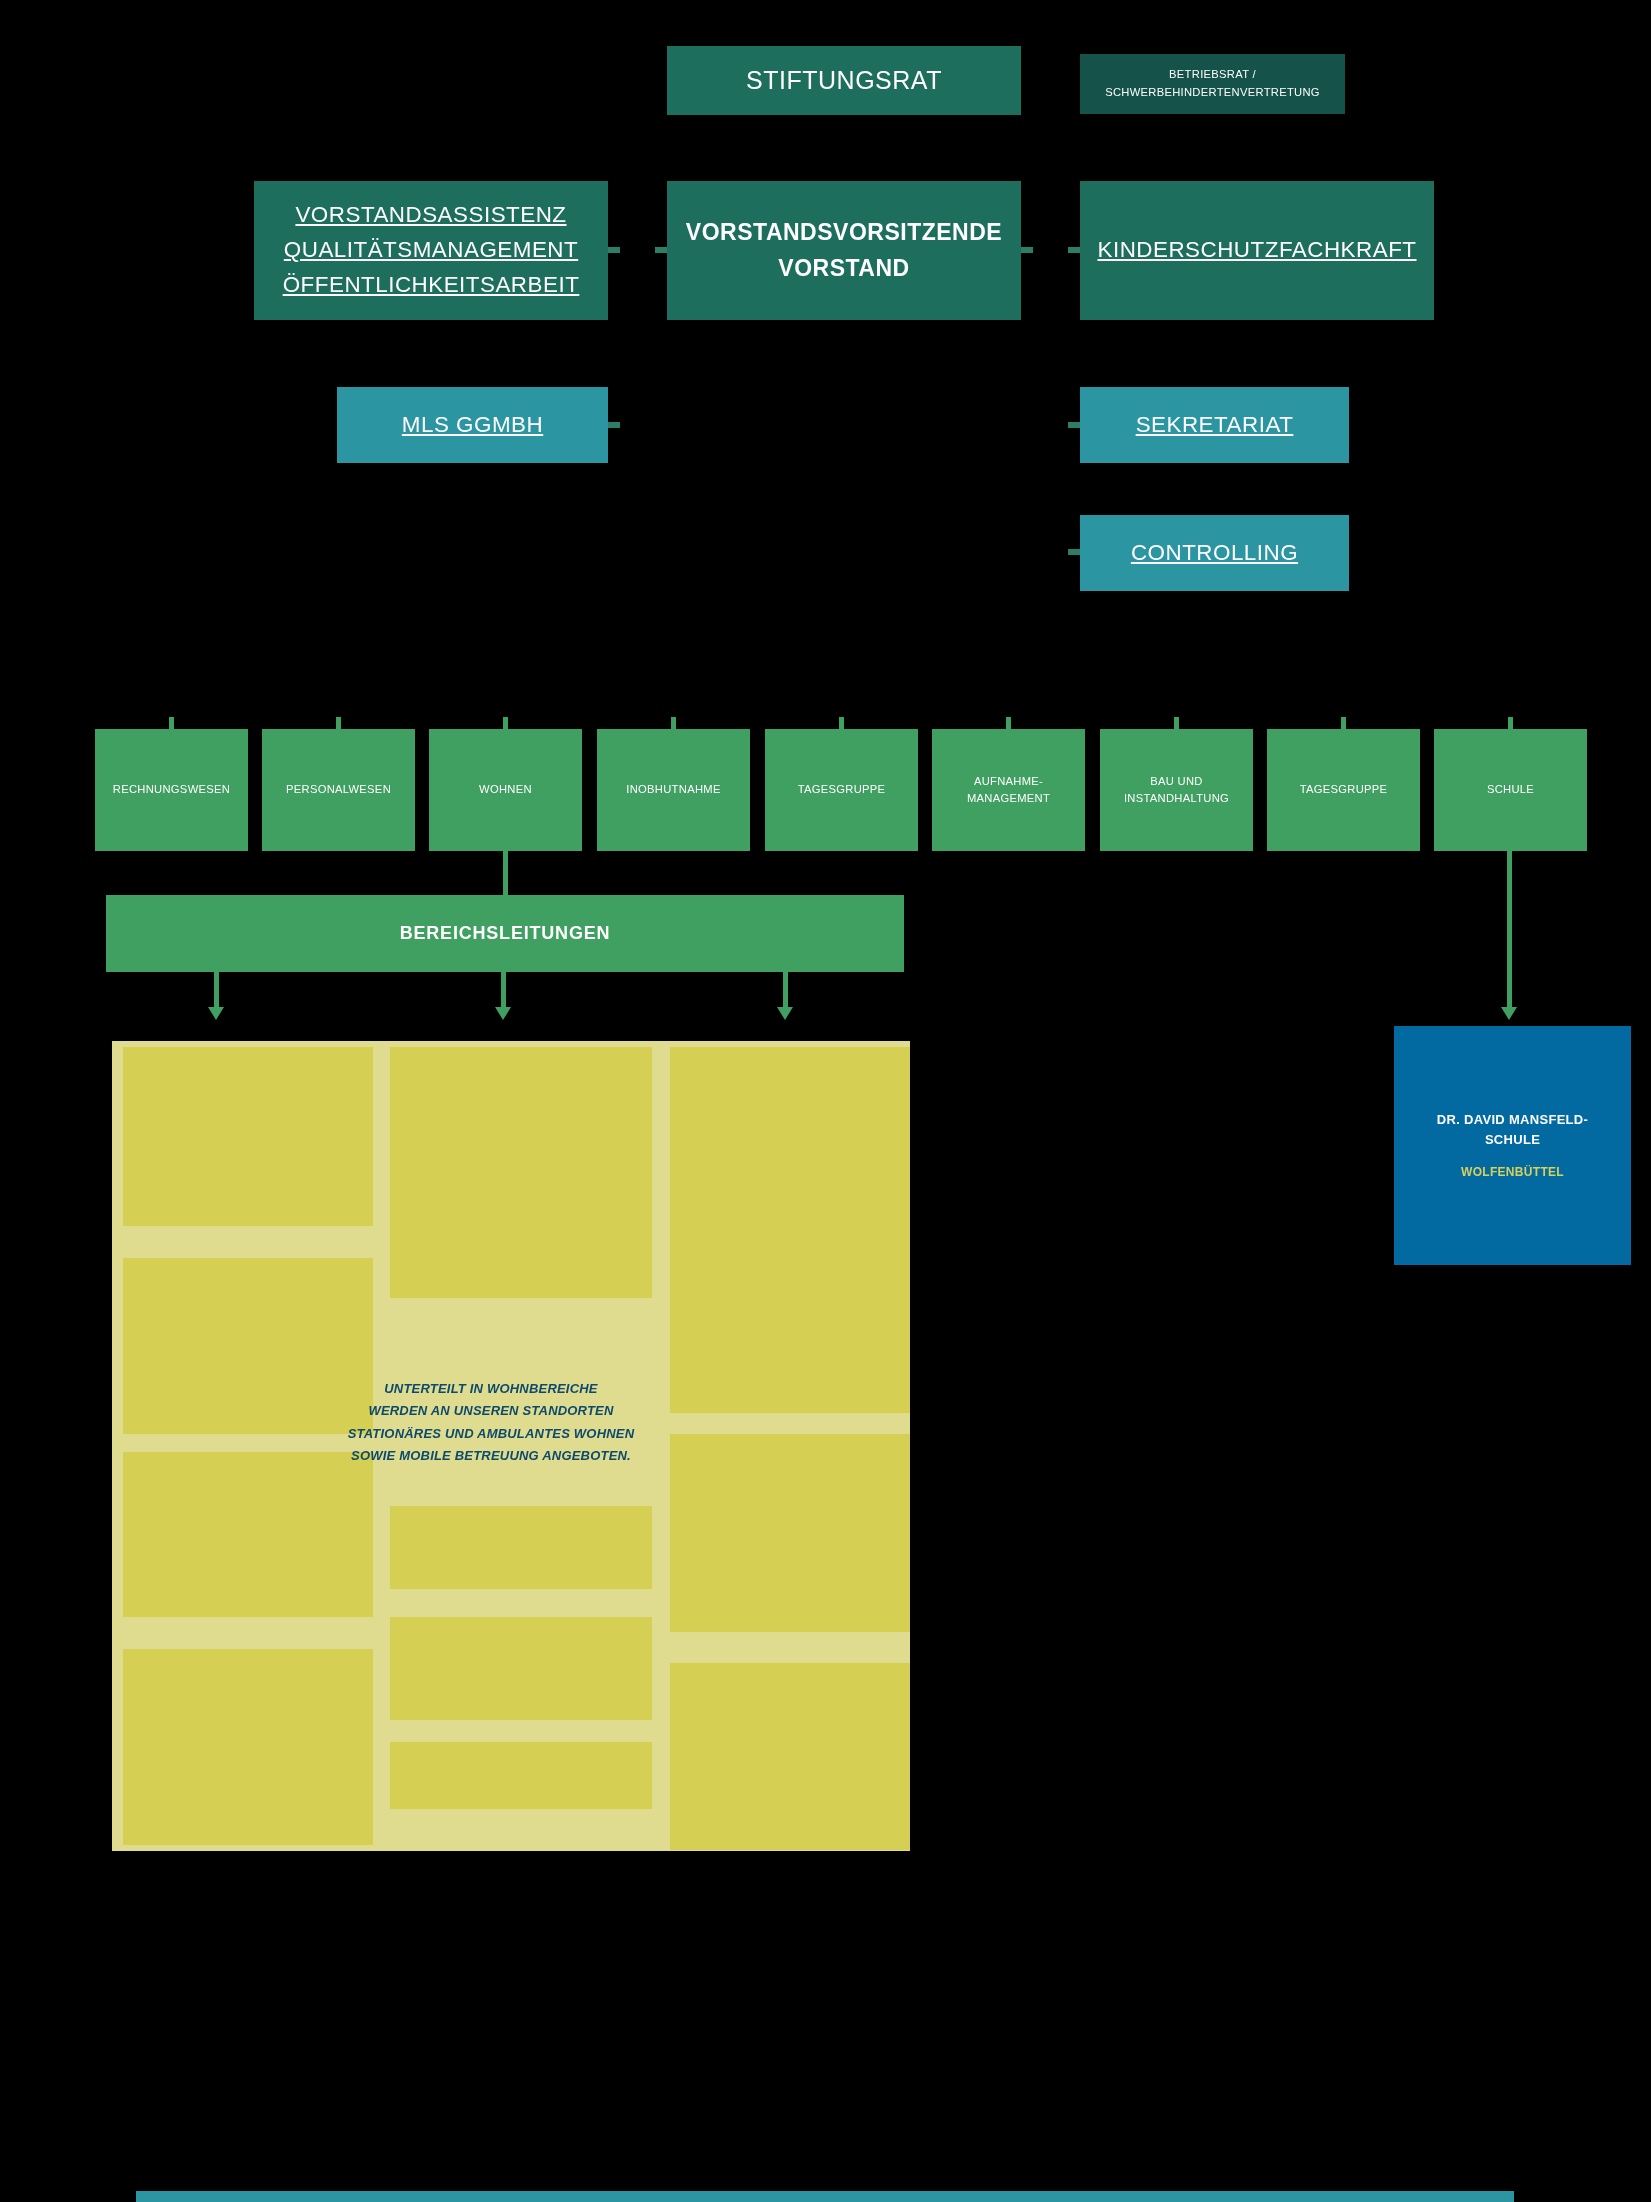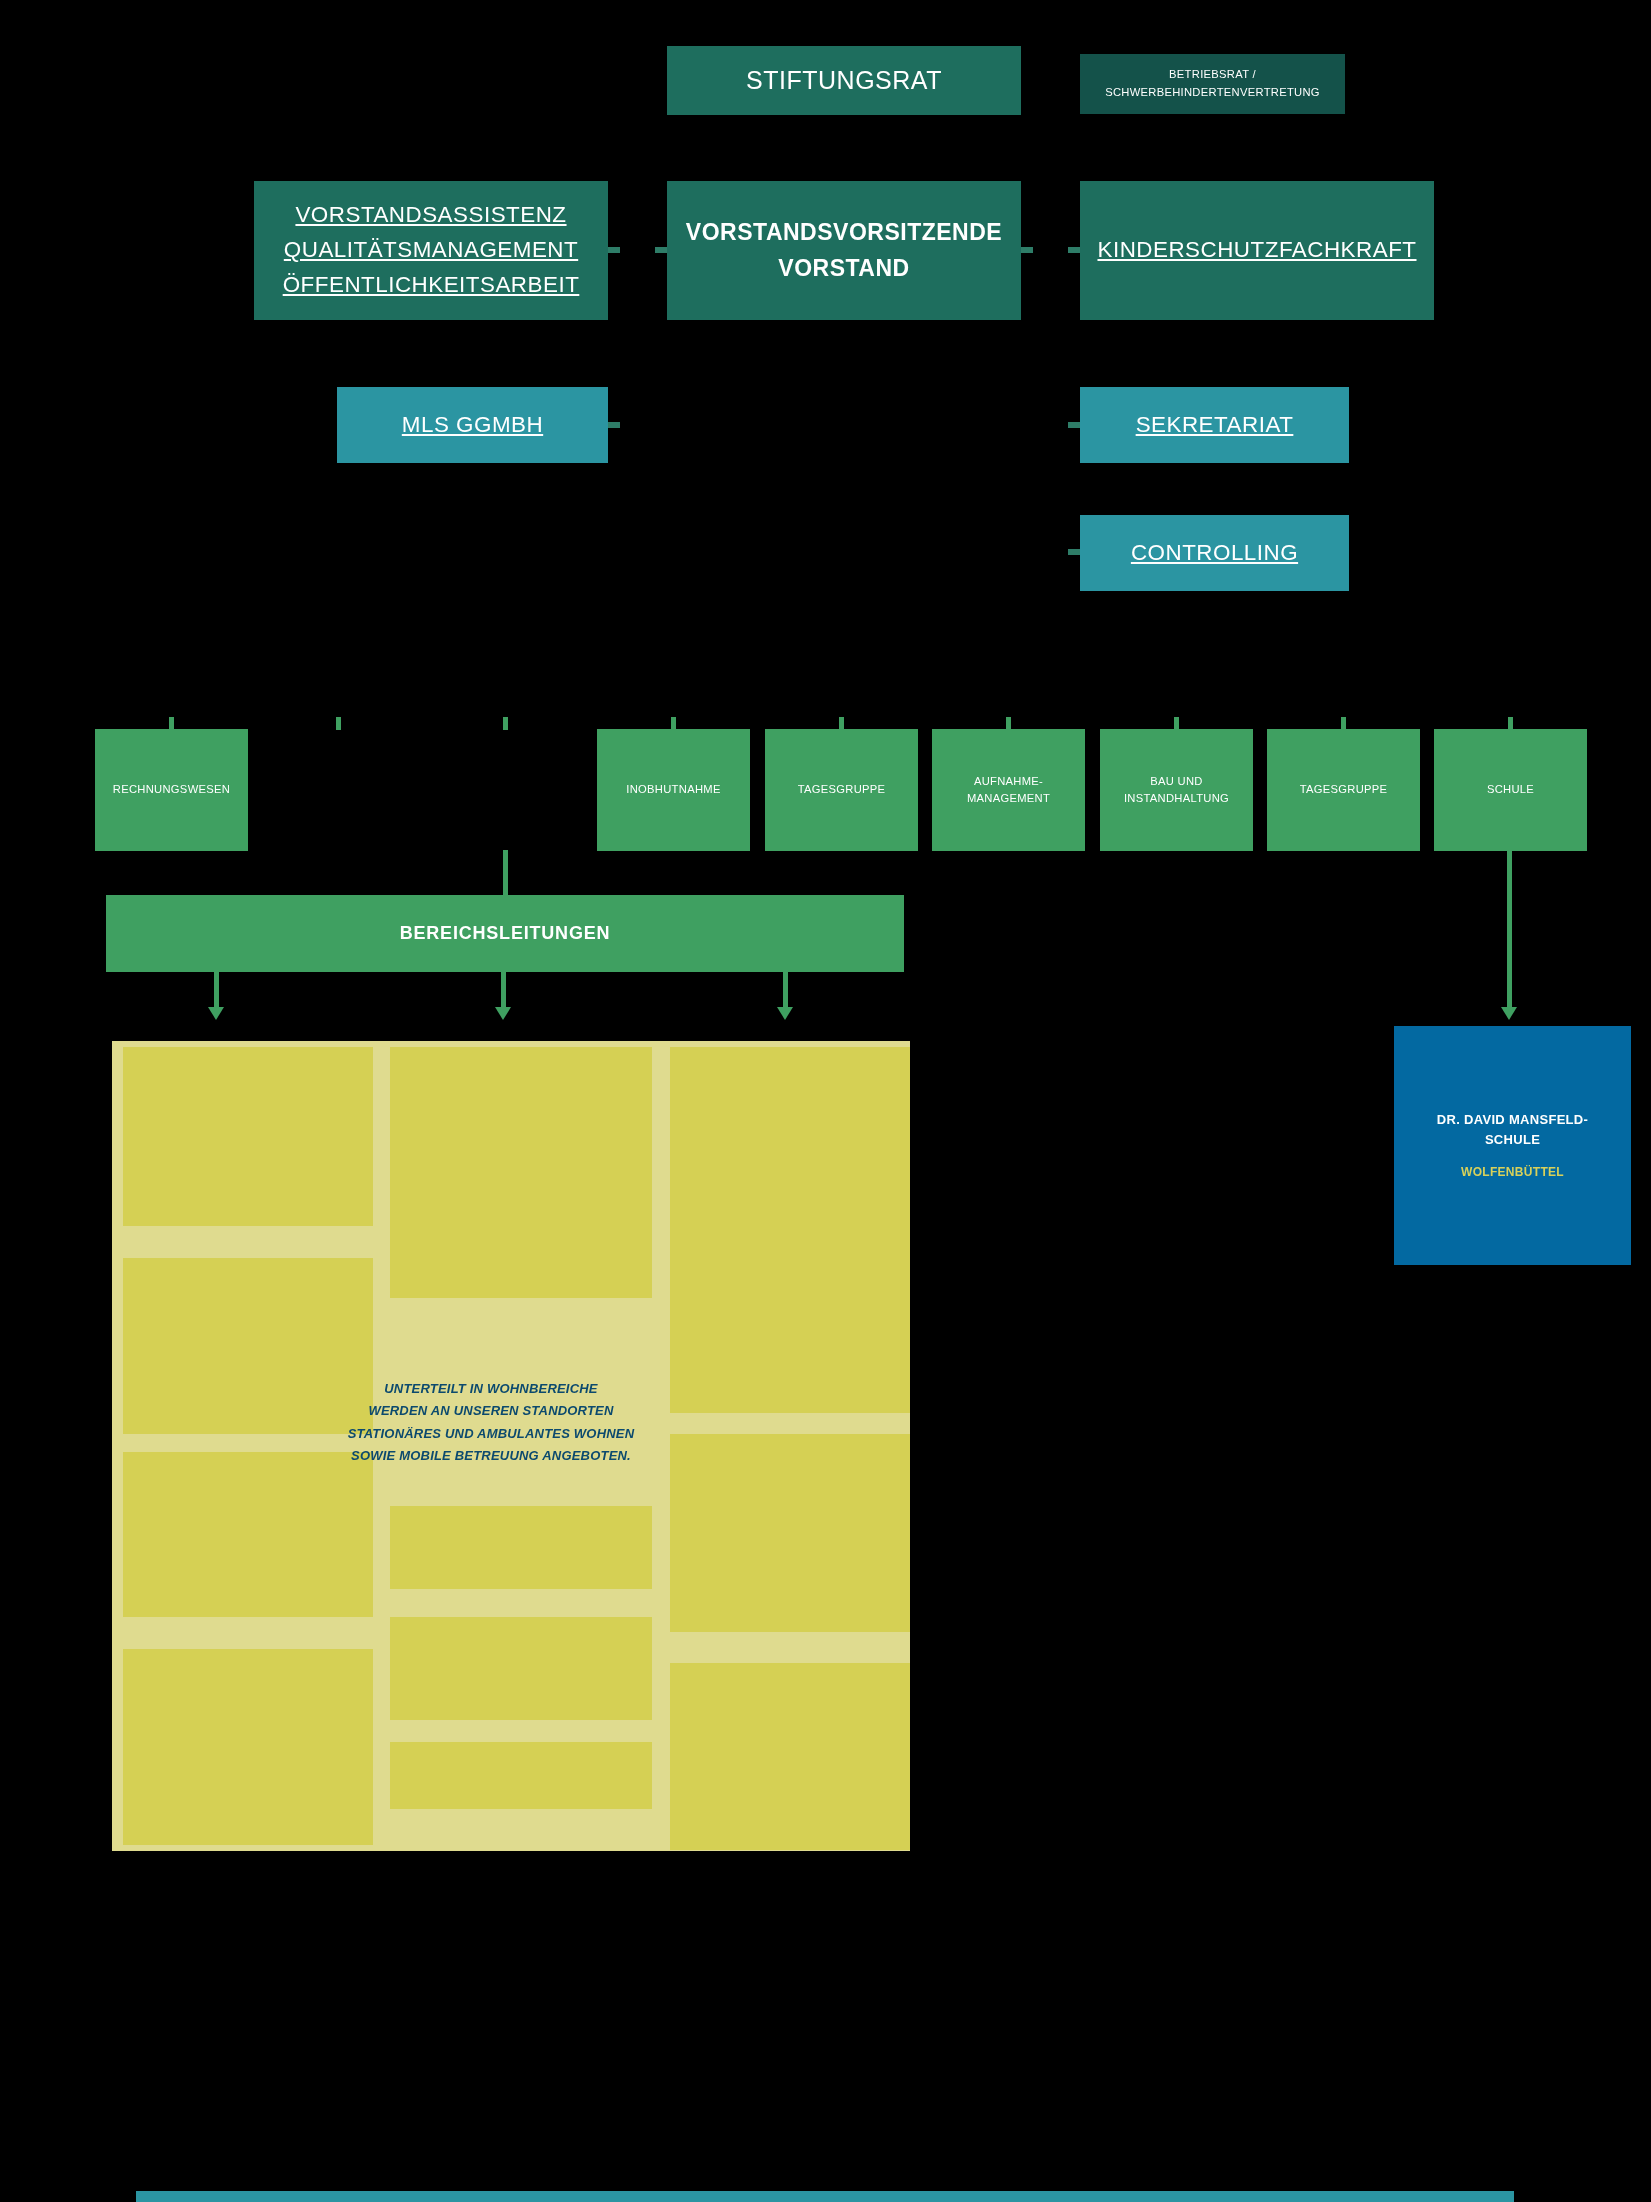--- a/index.html
+++ b/index.html
@@ -90,20 +90,22 @@
   <div class="tick" style="left:336px;"></div>
   <div class="tick" style="left:503px;"></div>
   <div class="tick" style="left:671px;"></div>
   <div class="tick" style="left:839px;"></div>
   <div class="tick" style="left:1006px;"></div>
   <div class="tick" style="left:1174px;"></div>
   <div class="tick" style="left:1341px;"></div>
   <div class="tick" style="left:1508px;"></div>
 
   <div class="box green dept" style="left:95px;">RECHNUNGSWESEN</div>
+  <div class="box green dept" style="left:262px;">PERSONALWESEN</div>
+  <div class="box green dept" style="left:429px;">WOHNEN</div>
   <div class="box green dept" style="left:597px;">INOBHUTNAHME</div>
   <div class="box green dept" style="left:765px;">TAGESGRUPPE</div>
   <div class="box green dept" style="left:932px;">AUFNAHME-
 MANAGEMENT</div>
   <div class="box green dept" style="left:1100px;">BAU UND
 INSTANDHALTUNG</div>
   <div class="box green dept" style="left:1267px;">TAGESGRUPPE</div>
   <div class="box green dept" style="left:1434px;">SCHULE</div>
 
   <div class="connector-v" style="left:503px; top:850px; height:45px;"></div>

